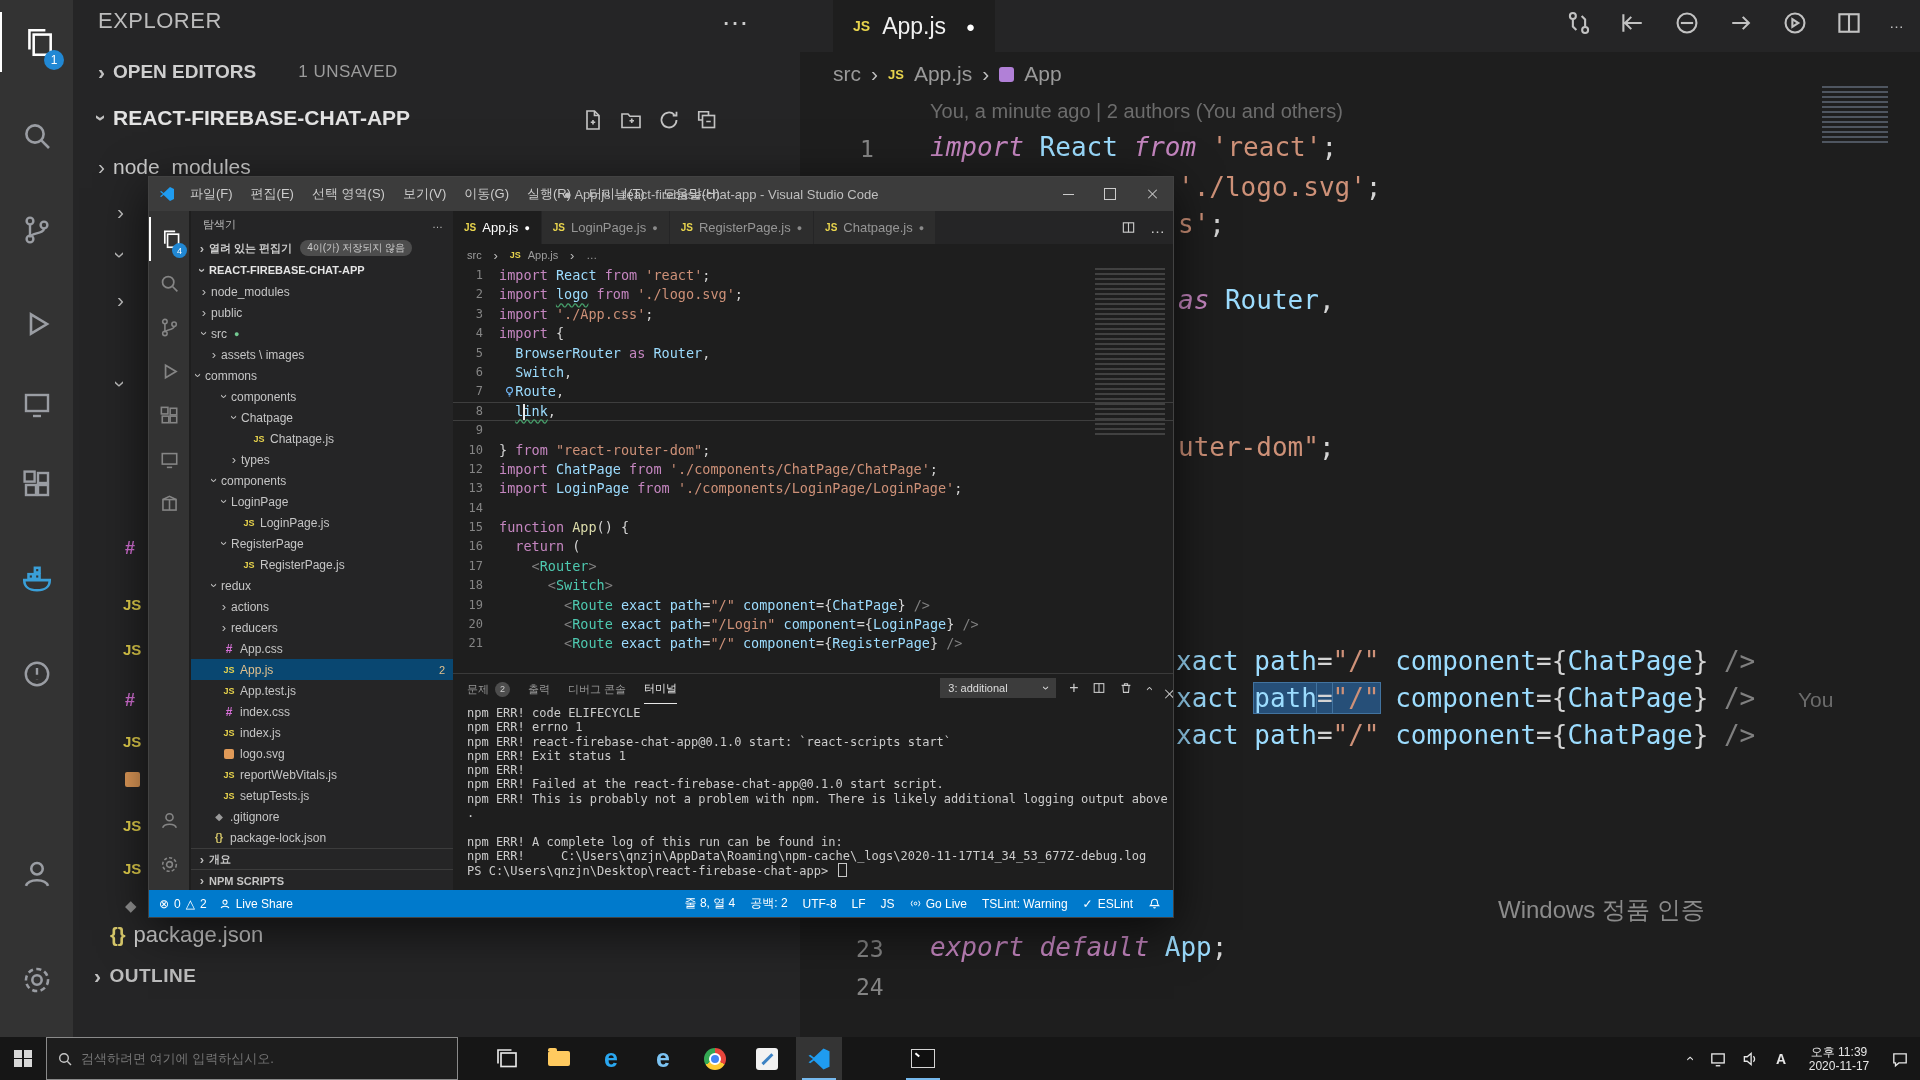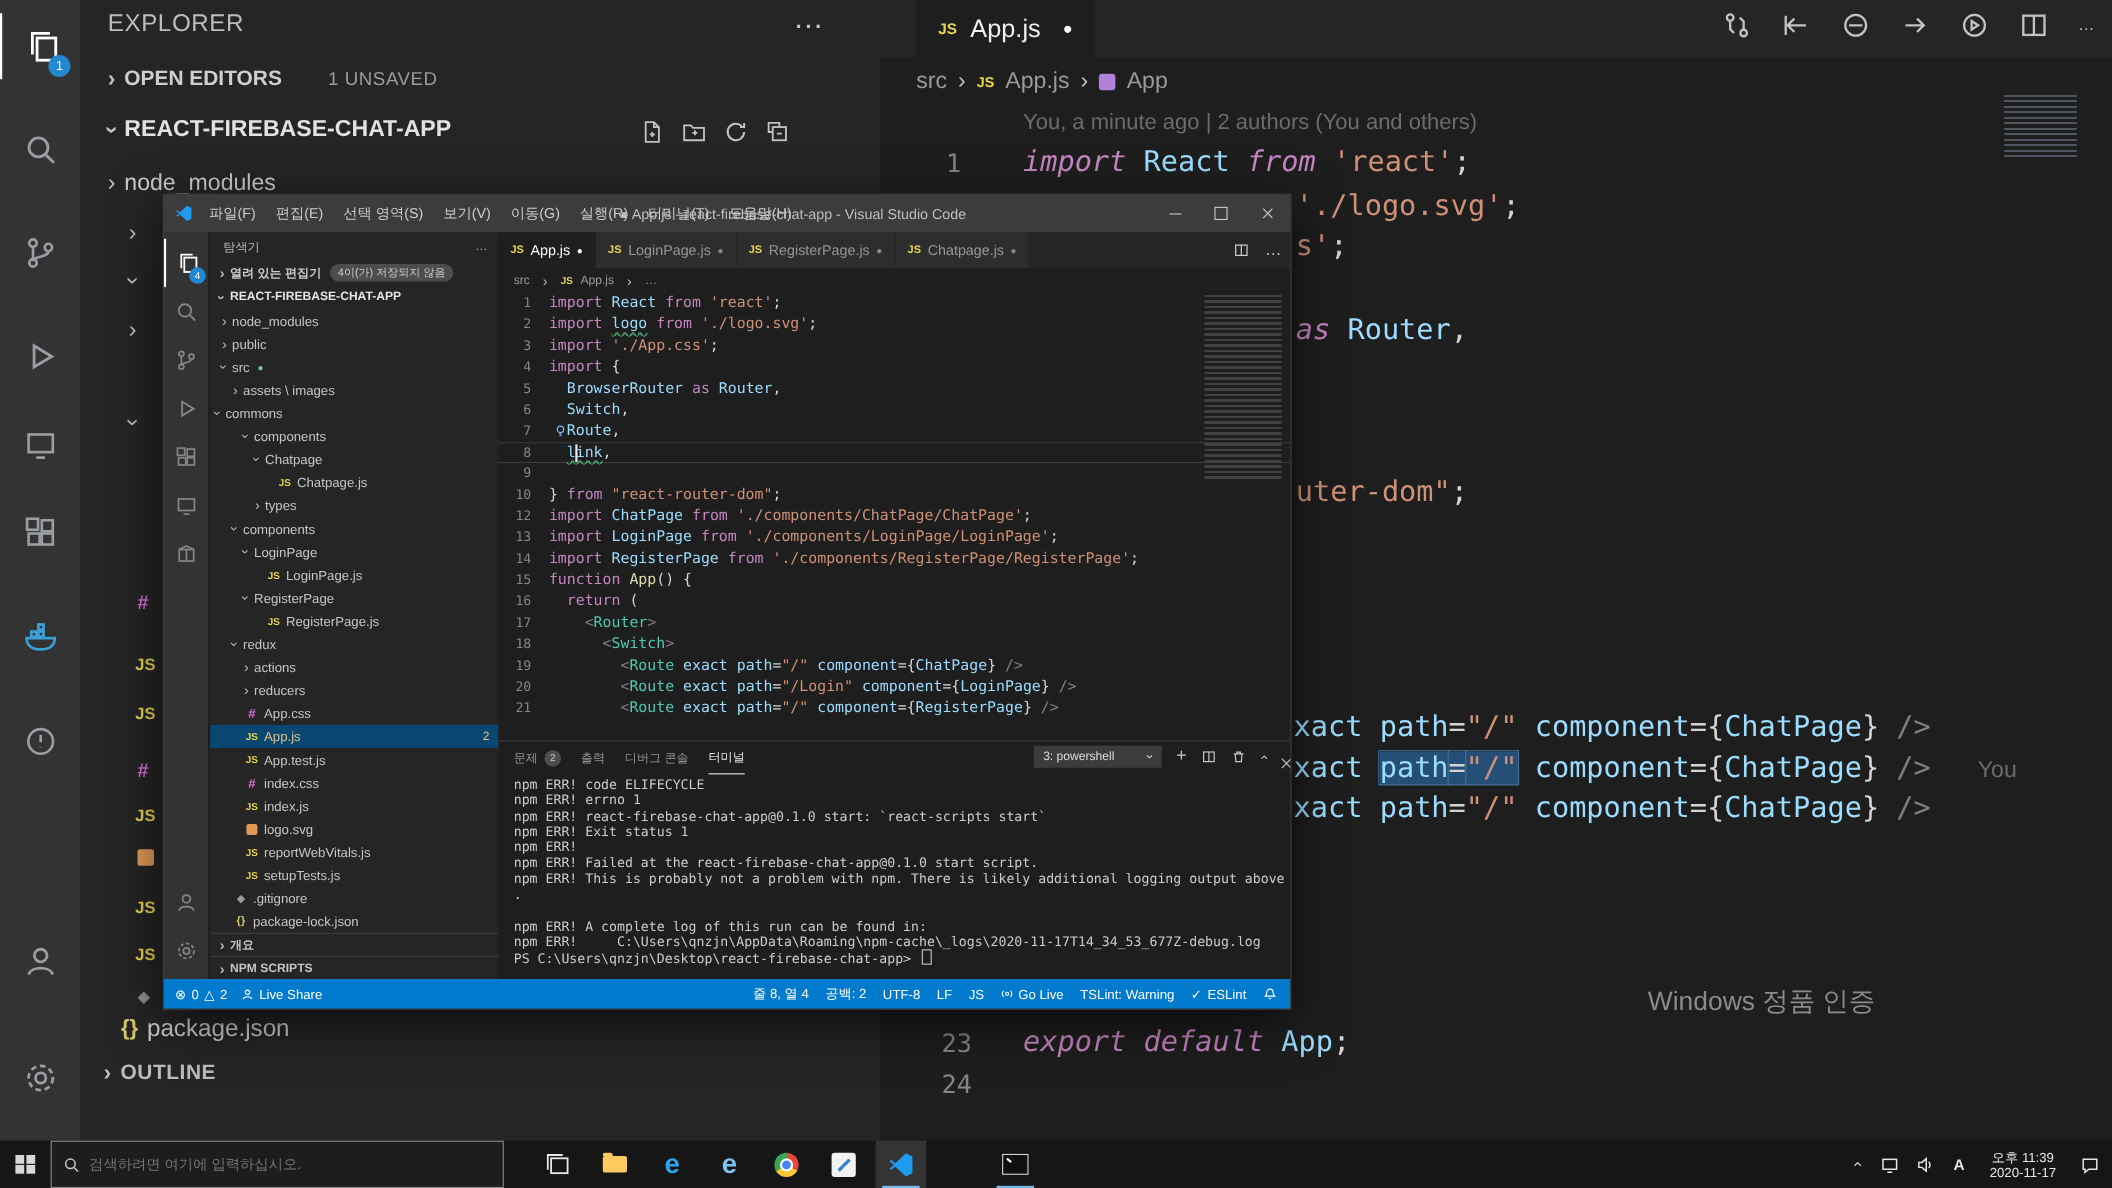--- a/index.html
+++ b/index.html
@@ -729,21 +729,20 @@
             <div class="cl">
               <span class="ln">12</span>
               <span class="ct"><span class="tk-k">import</span><span class="tk-d"> </span><span class="tk-v">ChatPage</span><span class="tk-d"> </span><span class="tk-k">from</span><span class="tk-d"> </span><span class="tk-s">'./components/ChatPage/ChatPage'</span><span class="tk-d">;</span></span>
             </div>
             <div class="cl">
               <span class="ln">13</span>
               <span class="ct"><span class="tk-k">import</span><span class="tk-d"> </span><span class="tk-v">LoginPage</span><span class="tk-d"> </span><span class="tk-k">from</span><span class="tk-d"> </span><span class="tk-s">'./components/LoginPage/LoginPage'</span><span class="tk-d">;</span></span>
             </div>
             <div class="cl">
               <span class="ln">14</span>
-              <span class="ct"><span class="tk-k">import</span><span class="tk-d"> </span><span class="tk-v">RegisterPage</span><span class="tk-d"> </span><span class="tk-k">from</span><span class="tk-d"> </span><span class="tk-s">'./components/RegisterPage/RegisterPage'</span><span class="tk-d">;</span></span>
             </div>
             <div class="cl">
               <span class="ln">15</span>
               <span class="ct"><span class="tk-k">function</span><span class="tk-d"> </span><span class="tk-f">App</span><span class="tk-p">() {</span></span>
             </div>
             <div class="cl">
               <span class="ln">16</span>
               <span class="ct"><span class="tk-d">  </span><span class="tk-k">return</span><span class="tk-p"> (</span></span>
             </div>
             <div class="cl">
@@ -778,21 +777,21 @@
       </div>
       <div class="panel">
         <div class="ptabs" id="ptabs">
             <span class="ptab">문제<span class="pbadge">2</span></span>
             <span class="ptab">출력</span>
             <span class="ptab">디버그 콘솔</span>
             <span class="ptab active">터미널</span>
           </div>
         <div class="pctrl">
           <span class="shellsel">
-            <span>3: powershell</span>
+            <span>3: additional</span>
             <span class="chevd">›</span>
           </span>
           <span style="font-size:16px;line-height:10px;">+</span>
           <span>
               <svg width="14" height="14" viewBox="0 0 16 16" fill="none" stroke="currentColor" stroke-width="1.2">
                 <rect x="2.5" y="3" width="11" height="10"></rect>
                 <path d="M8 3v10"></path>
               </svg>
             </span>
           <span>

